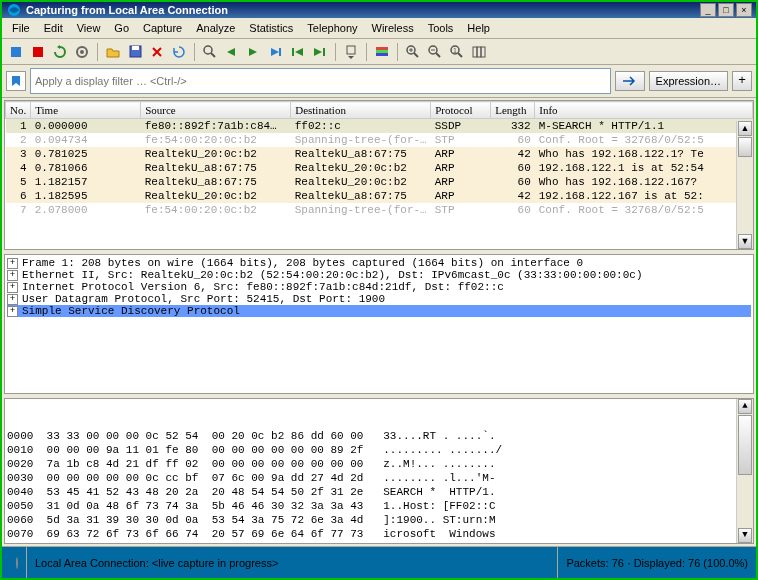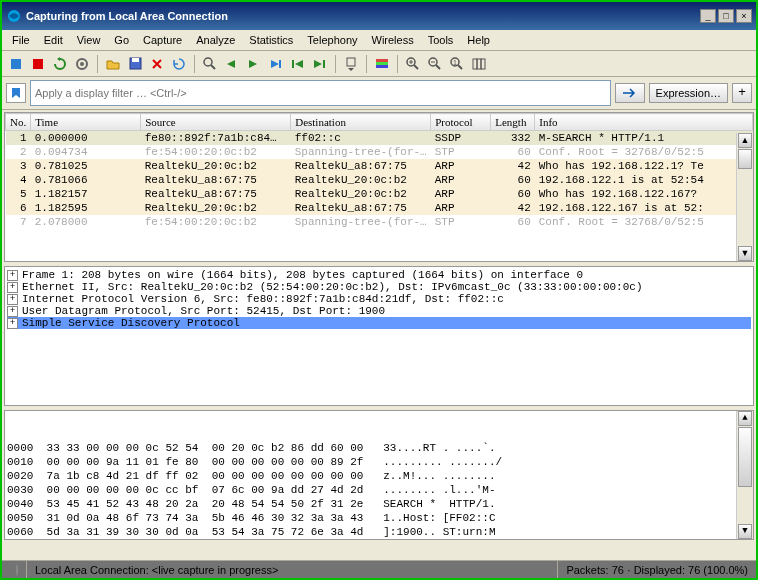--- a/index.html
+++ b/index.html
@@ -1,18 +1,18 @@
 <!DOCTYPE html>
 <html><head>
 <meta charset="utf-8">
 <style>
 * { margin: 0; padding: 0; box-sizing: border-box; }
 body { font-family: Tahoma, sans-serif; font-size: 11px; background: #00c000; width: 758px; height: 580px; overflow: hidden; }
 .window { background: #ece9d8; border: 2px solid #00c000; width: 758px; height: 580px; display: flex; flex-direction: column; }
-.titlebar { background: linear-gradient(to bottom, #0a246a, #3a6ea5); color: #fff; height: 28px; display: flex; align-items: center; padding: 0 4px; font-size: 11px; }
+.titlebar { background: linear-gradient(to bottom, #0a246a, #3a6ea5); color: #fff; height: 16px; display: flex; align-items: center; padding: 0 4px; font-size: 11px; }
 .titlebar .icon { width: 16px; height: 16px; margin-right: 4px; }
 .titlebar .title { flex: 1; font-weight: bold; }
 .titlebar .winbtns { display: flex; gap: 2px; }
 .titlebar .winbtn { width: 16px; height: 14px; background: #d4d0c8; border: 1px solid #808080; font-size: 9px; text-align: center; line-height: 12px; cursor: pointer; font-family: Arial; color:#000; }
 .menubar { background: #ece9d8; padding: 2px 4px; display: flex; gap: 2px; border-bottom: 1px solid #aca899; }
 .menubar span { padding: 2px 6px; cursor: pointer; }
 .toolbar { background: #ece9d8; padding: 2px 4px; display: flex; gap: 2px; align-items: center; border-bottom: 1px solid #aca899; height:26px; }
 .toolbar .tbtn { width: 20px; height: 20px; border: 1px solid transparent; display: flex; align-items: center; justify-content: center; cursor: pointer; }
 .toolbar .sep { width: 1px; height: 18px; background: #aca899; margin: 0 3px; }
 .filterbar { background: #ece9d8; padding: 3px 4px; display: flex; gap: 4px; align-items: center; border-bottom: 1px solid #aca899; }
@@ -32,21 +32,21 @@
 .packetlist .scroll-y .thumb{ position:absolute; top:16px; left:1px; right:1px; height:20px; background:linear-gradient(#fdfdfd,#cecece); border:1px solid #999;}
 .packetlist .scroll-y .arr{ position:absolute; left:1px; right:1px; height:15px; background:linear-gradient(#fdfdfd,#cecece); border:1px solid #999; text-align:center; font-size:9px; line-height:13px;}
 .details { flex: 0 0 140px; background: #fff; border: 1px solid #999; margin: 2px; overflow: auto; padding: 2px; font-family: "Courier New", monospace; font-size: 11px; position:relative;}
 .details .row { display: flex; align-items: center; }
 .details .exp { width: 11px; height: 11px; border: 1px solid #888; text-align: center; line-height: 9px; font-size: 9px; margin-right: 4px; cursor: pointer; background:#fff; }
 .details .sel { background: #6699ff; }
 .hexpane { flex: 1; background: #fff; border: 1px solid #999; margin: 2px; overflow: hidden; padding: 2px; font-family: "Courier New", monospace; font-size: 11px; white-space: pre; line-height:14px; position:relative;}
 .hexpane .scroll-y { position:absolute; right:0; top:0; bottom:0; width:17px; background:#ece9d8; border-left:1px solid #ccc;}
 .hexpane .scroll-y .thumb{ position:absolute; top:16px; left:1px; right:1px; height:60px; background:linear-gradient(#fdfdfd,#cecece); border:1px solid #999;}
 .hexpane .scroll-y .arr{ position:absolute; left:1px; right:1px; height:15px; background:linear-gradient(#fdfdfd,#cecece); border:1px solid #999; text-align:center; font-size:9px; line-height:13px;}
-.statusbar { background: #737373; border-top: 1px solid #aca899; height: 18px; display: flex; align-items: center; font-size: 11px; margin-top: 18px; }
+.statusbar { background: #0369a1; border-top: 1px solid #aca899; height: 32px; display: flex; align-items: center; font-size: 11px; }
 .statusbar .cell { border-left: 1px solid #aca899; padding: 0 8px; height: 100%; display: flex; align-items: center; }
 .statusbar .cell:first-child { border-left: none; }
 .statusbar .dot { width:12px; height:12px; border:1px solid #888; border-radius:50%; margin: 0 6px;}
 svg { display: block; }
 .col-no{width:24px;text-align:right;} .col-time{width:110px;} .col-src{width:150px;} .col-dst{width:136px;} .col-proto{width:60px;} .col-len{width:44px;text-align:right;}
 </style>
 </head>
 <body>
 
 <div class="window">

